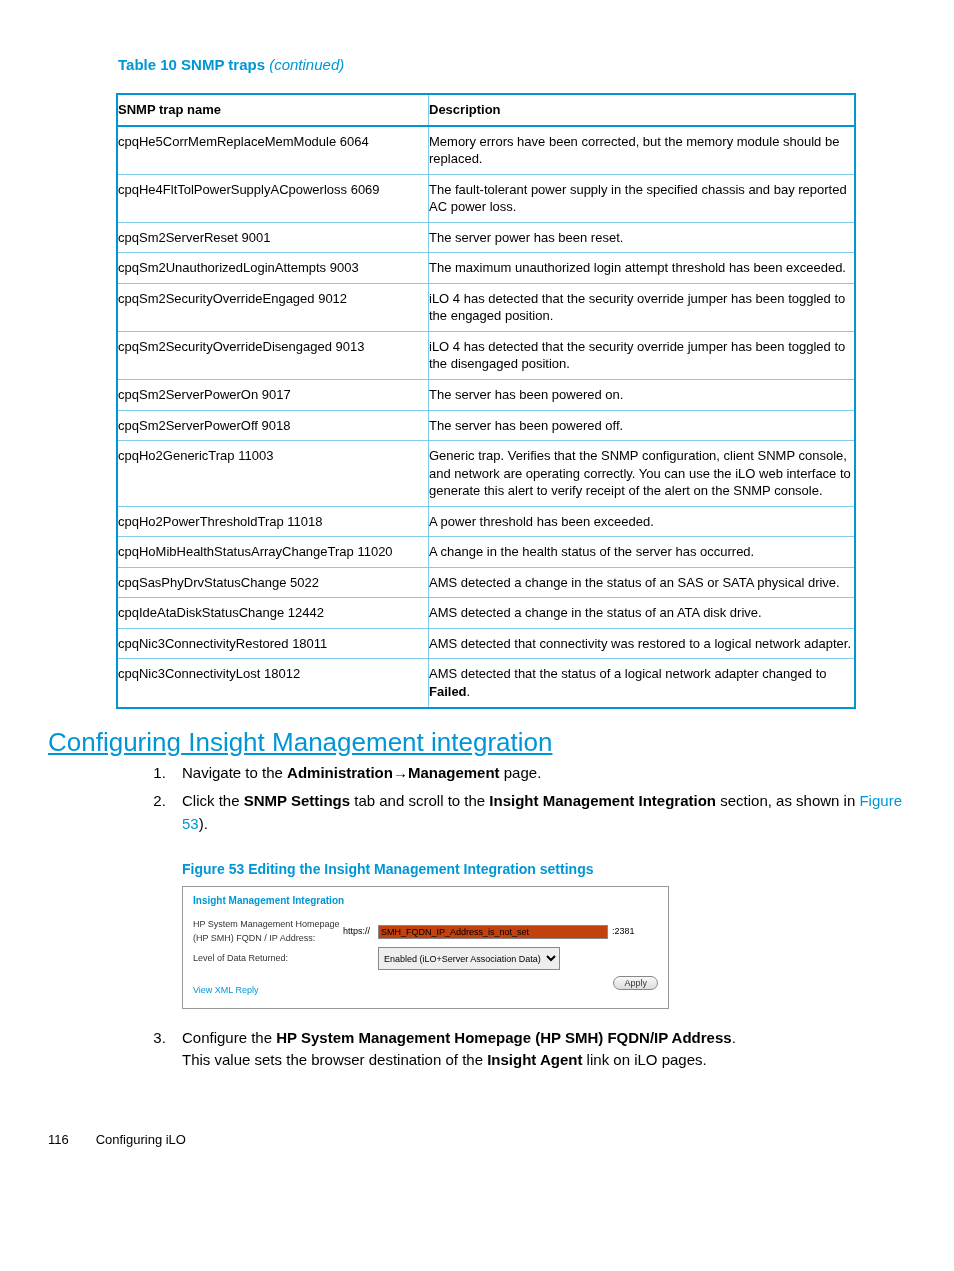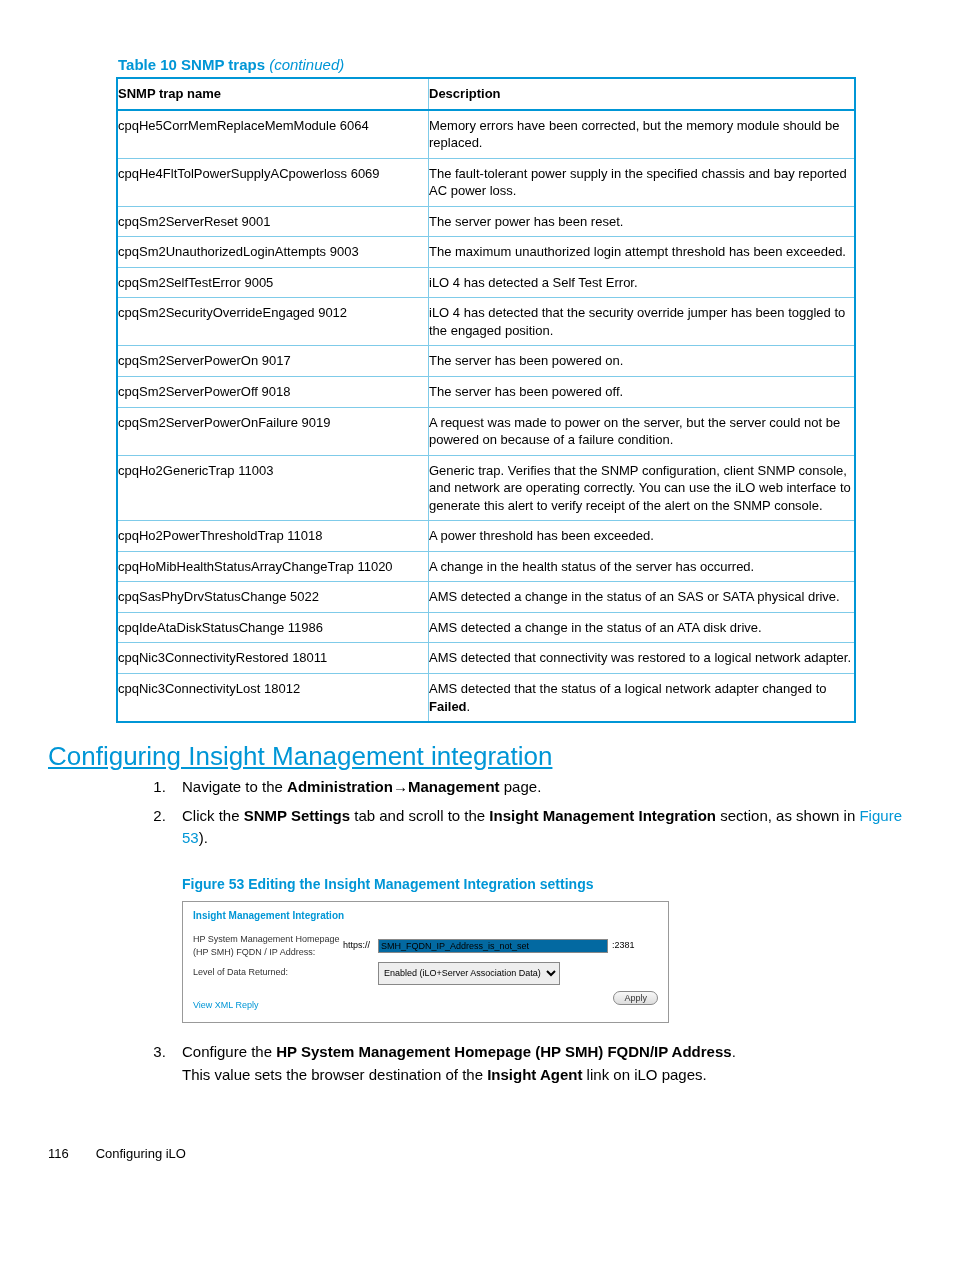--- a/index.html
+++ b/index.html
@@ -13,21 +13,21 @@
   .page {
     width: 954px;
     box-sizing: border-box;
     padding: 56px 48px 20px 48px;
   }
   .table-title {
     color: #0096d6;
     font-weight: bold;
     font-size: 15px;
     margin-left: 70px;
-    margin-bottom: 4px;
+    margin-bottom: 20px;
   }
   .table-title .cont {
     color: #0096d6;
     font-style: italic;
     font-weight: normal;
   }
   table.snmp {
     border-collapse: collapse;
     width: 740px;
     margin-left: 68px;
@@ -94,21 +94,21 @@
     color: #0096d6;
     font-weight: bold;
     font-size: 10px;
     margin-bottom: 10px;
   }
   .figrow { display:flex; align-items:center; margin:2px 0; }
   .figlabel { width:150px; color:#333; }
   .figproto { width:35px; }
   .figinput {
     border:1px solid #888; height:14px; font-size:9px; padding:0 2px;
-    box-sizing:border-box; background:#0369a1;
+    box-sizing:border-box; background:#c2410c;
   }
   .figselect {
     border:1px solid #888; height:23px; font-size:9px; padding:0 1px;
     background:#eee;
   }
   .figlink2 { color:#0096d6; margin-top:8px; display:inline-block; }
   .figapply {
     float:right; font-size:9px; padding:1px 10px;
     background:linear-gradient(#f8f8f8,#ddd);
     border:1px solid #888; border-radius:7px; color:#333;
@@ -147,57 +147,53 @@
         </tr>
         <tr>
           <td>cpqSm2ServerReset 9001</td>
           <td>The server power has been reset.</td>
         </tr>
         <tr>
           <td>cpqSm2UnauthorizedLoginAttempts 9003</td>
           <td>The maximum unauthorized login attempt threshold has been exceeded.</td>
         </tr>
         <tr>
-          <td>cpqSm2SelfTestError 9005</td>
-          <td>iLO 4 has detected a Self Test Error.</td>
-        </tr>
-        <tr>
           <td>cpqSm2SecurityOverrideEngaged 9012</td>
           <td>iLO 4 has detected that the security override jumper has been toggled to the engaged position.</td>
         </tr>
         <tr>
+          <td>cpqSm2SecurityOverrideDisengaged 9013</td>
+          <td>iLO 4 has detected that the security override jumper has been toggled to the disengaged position.</td>
+        </tr>
+        <tr>
           <td>cpqSm2ServerPowerOn 9017</td>
           <td>The server has been powered on.</td>
         </tr>
         <tr>
           <td>cpqSm2ServerPowerOff 9018</td>
           <td>The server has been powered off.</td>
         </tr>
         <tr>
-          <td>cpqSm2ServerPowerOnFailure 9019</td>
-          <td>A request was made to power on the server, but the server could not be powered on because of a failure condition.</td>
-        </tr>
-        <tr>
           <td>cpqHo2GenericTrap 11003</td>
           <td>Generic trap. Verifies that the SNMP configuration, client SNMP console, and network are operating correctly. You can use the iLO web interface to generate this alert to verify receipt of the alert on the SNMP console.</td>
         </tr>
         <tr>
           <td>cpqHo2PowerThresholdTrap 11018</td>
           <td>A power threshold has been exceeded.</td>
         </tr>
         <tr>
           <td>cpqHoMibHealthStatusArrayChangeTrap 11020</td>
           <td>A change in the health status of the server has occurred.</td>
         </tr>
         <tr>
           <td>cpqSasPhyDrvStatusChange 5022</td>
           <td>AMS detected a change in the status of an SAS or SATA physical drive.</td>
         </tr>
         <tr>
-          <td>cpqIdeAtaDiskStatusChange 11986</td>
+          <td>cpqIdeAtaDiskStatusChange 12442</td>
           <td>AMS detected a change in the status of an ATA disk drive.</td>
         </tr>
         <tr>
           <td>cpqNic3ConnectivityRestored 18011</td>
           <td>AMS detected that connectivity was restored to a logical network adapter.</td>
         </tr>
         <tr>
           <td>cpqNic3ConnectivityLost 18012</td>
           <td>AMS detected that the status of a logical network adapter changed to <span class="b">Failed</span>.</td>
         </tr>

